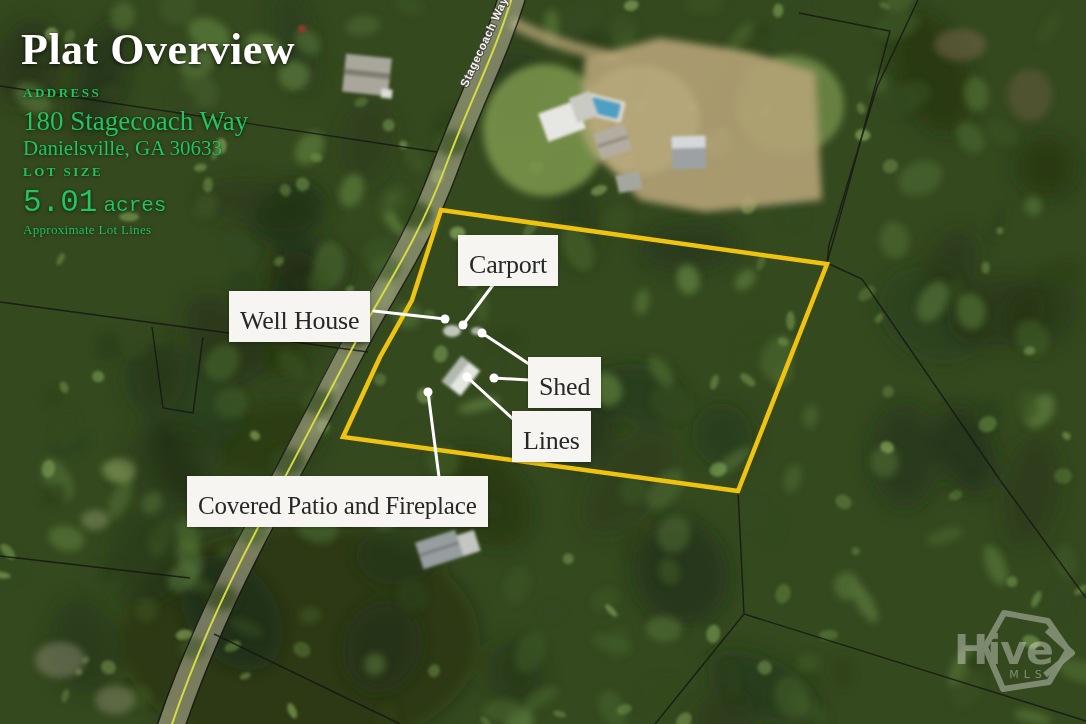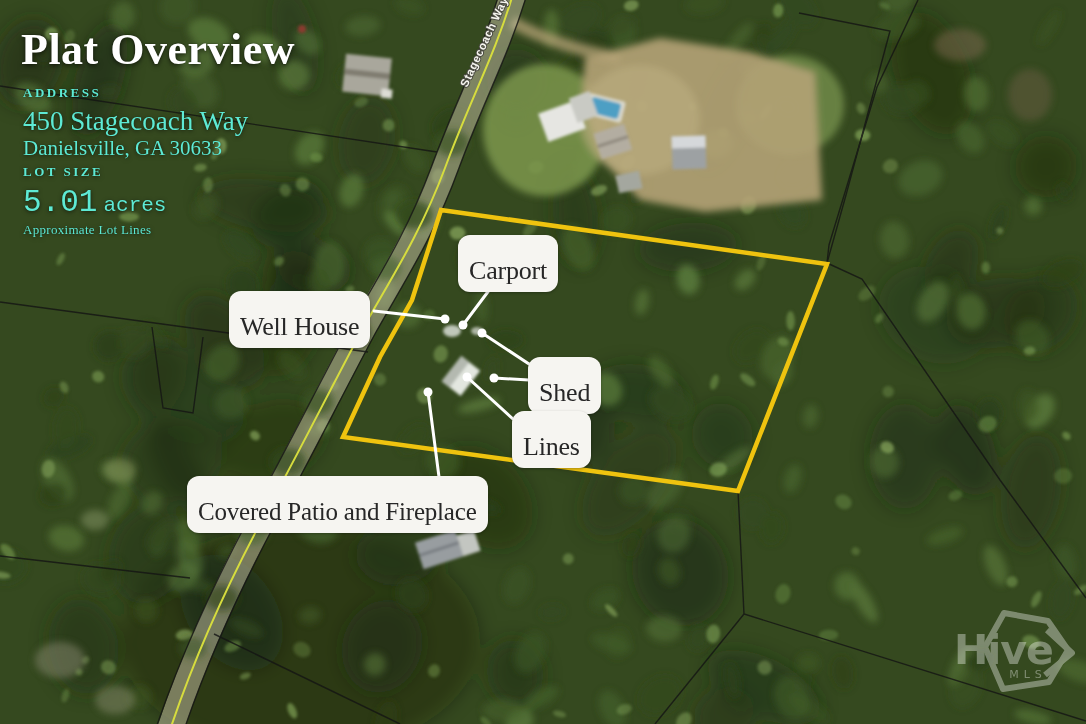--- a/index.html
+++ b/index.html
@@ -9,35 +9,35 @@
     font-family:"Liberation Serif","DejaVu Serif",serif;
   }
   #basemap{position:absolute;left:0;top:0;width:1086px;height:724px;display:block;}
   
   .overlay-text{position:absolute;color:#fff;z-index:5;}
   #page-title{
     left:21px;top:12px;font-size:44px;font-weight:700;letter-spacing:.5px;
     text-shadow:0 2px 5px rgba(0,0,0,.55),0 0 2px rgba(0,0,0,.45);
     margin-top:12px;
   }
-  .info-block{left:23px;z-index:5;position:absolute;color:#5eead4;
+  .info-block{left:23px;z-index:5;position:absolute;color:#22c55e;
     text-shadow:0 1px 4px rgba(0,0,0,.6),0 0 1px rgba(0,0,0,.5);}
   #address-block{top:85px;}
   #lot-block{top:164px;}
   .info-heading{font-size:13px;font-weight:700;letter-spacing:2.5px;margin-bottom:5px;}
   .address-line1{font-size:27px;line-height:30px;}
   .address-line2{font-size:21px;line-height:24px;}
   .lot-size-line{margin-top:2px;font-family:Liberation Mono, monospace;}
   .lot-size-value{font-size:31px;}
   .lot-size-unit{font-size:21px;margin-left:6px;}
   .lot-note{font-size:13px;font-weight:400;margin-top:2px;letter-spacing:.3px;}
   
   .callout{
     position:absolute;z-index:4;background:#f6f5f1;color:#272727;
-    font-size:26px;line-height:33px;padding:19px 11px 5px;border-radius:12px;
+    font-size:26px;line-height:33px;padding:13px 11px 5px;border-radius:0;
     box-shadow:0 1px 3px rgba(0,0,0,.3);white-space:nowrap;letter-spacing:-.2px;
   }
   #callout-carport{left:458px;top:235px;}
   #callout-well-house{left:229px;top:291px;}
   #callout-shed{left:528px;top:357px;text-align:right;}
   #callout-home{left:512px;top:411px;}
   #callout-covered-patio{left:187px;top:476px;font-size:25px;}
 </style>
 </head>
 <body>
@@ -486,21 +486,21 @@
       <polyline points="1047,630 1072,653 1045,675" stroke="#ffffff" stroke-width="6" stroke-linejoin="round"></polyline>
       <text x="954" y="664" font-family="DejaVu Sans, Liberation Sans, sans-serif" font-size="41" font-weight="700" fill="#ffffff" letter-spacing="-1">Hive</text>
       <text x="1028" y="678" text-anchor="middle" font-family="DejaVu Sans, Liberation Sans, sans-serif" font-size="11" fill="#ffffff" letter-spacing="5">MLS</text>
     </g>
   </svg>
 
   <div id="page-title" class="overlay-text">Plat Overview</div>
 
   <div id="address-block" class="info-block">
     <div class="info-heading">ADDRESS</div>
-    <div class="address-line1">450 Stagecoach Way</div>
+    <div class="address-line1">180 Stagecoach Way</div>
     <div class="address-line2">Danielsville, GA 30633</div>
   </div>
 
   <div id="lot-block" class="info-block">
     <div class="info-heading">LOT SIZE</div>
     <div class="lot-size-line">
       <span class="lot-size-value">5.01</span><span class="lot-size-unit">acres</span>
     </div>
     <div class="lot-note">Approximate Lot Lines</div>
   </div>

